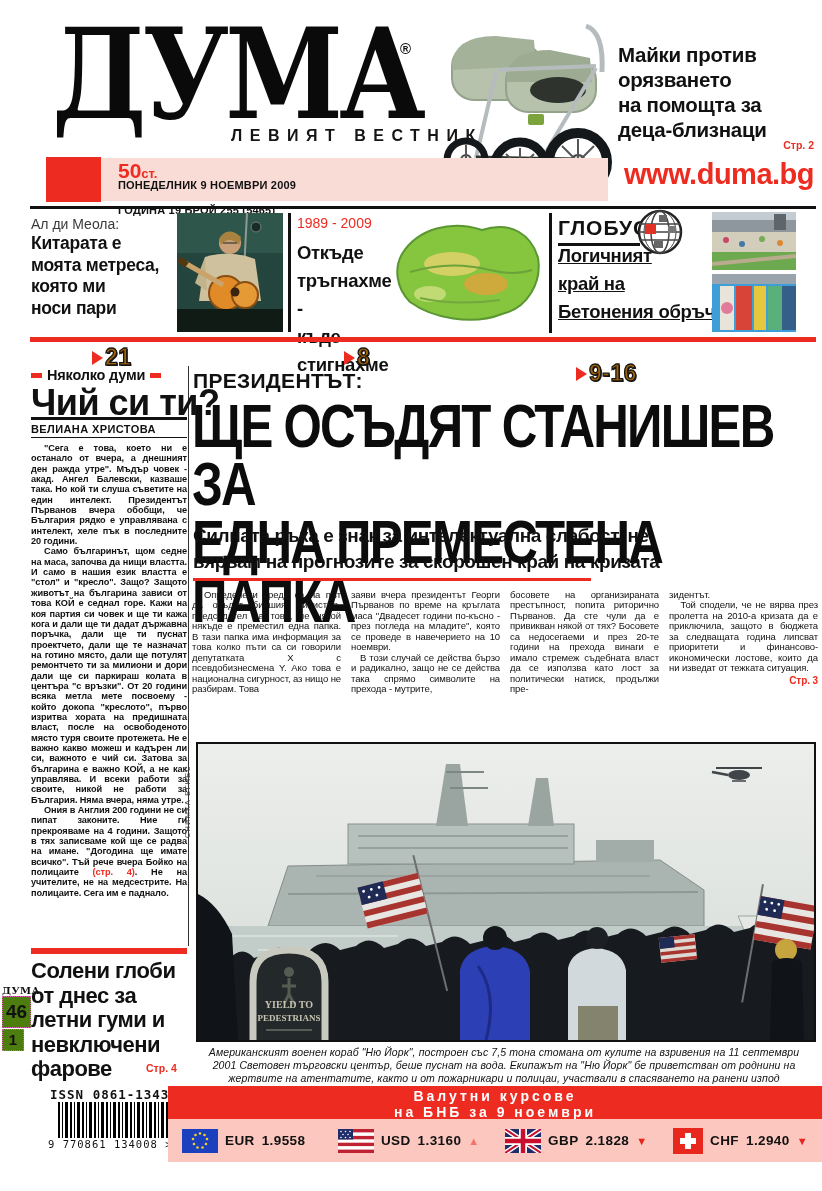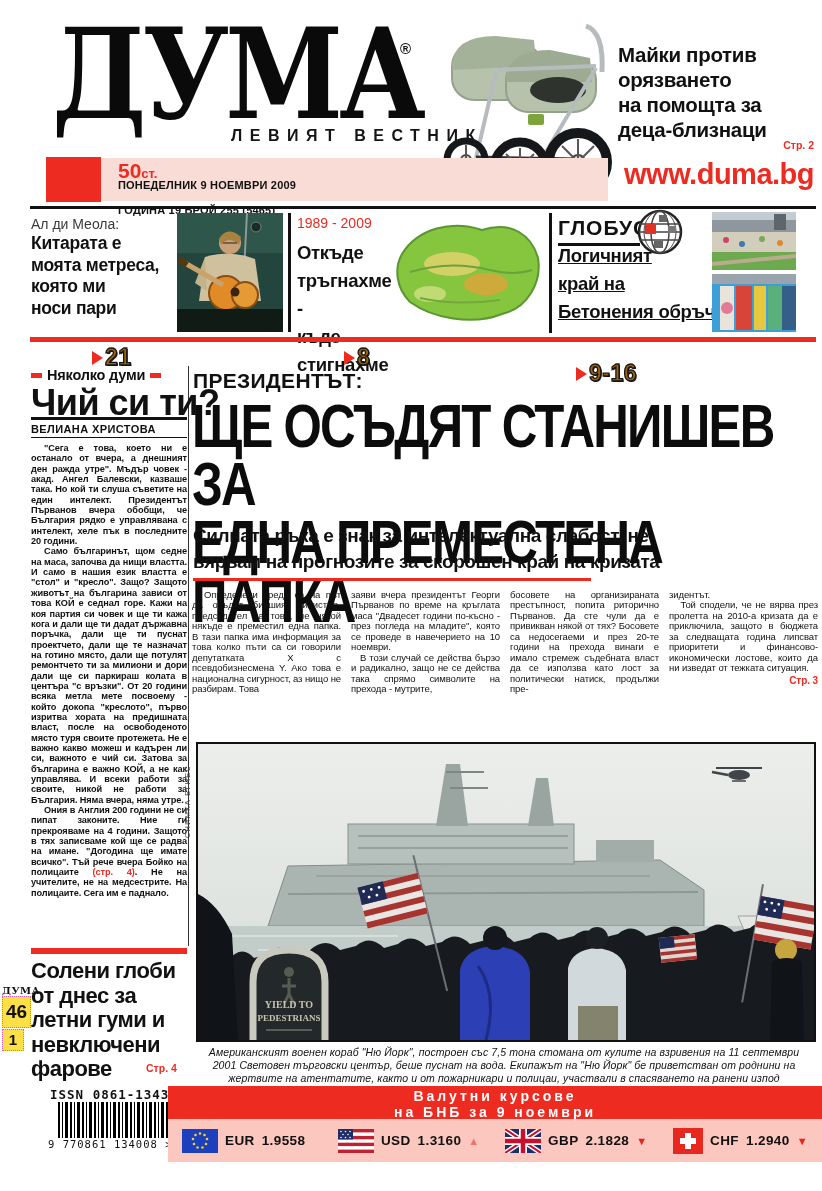--- a/index.html
+++ b/index.html
@@ -50,21 +50,21 @@
   .cols{display:flex;gap:10px;width:626px;}
   .col{width:149px;font-size:9.5px;line-height:10.45px;text-align:justify;letter-spacing:-0.1px;}
   .col .ind{text-indent:12px;display:block;}
   .colref{text-align:right;font-size:10px;margin-top:2px;}
   .photo-frame{border:2px solid #111;}
   .credit{writing-mode:vertical-rl;transform:rotate(180deg);font-size:7.5px;letter-spacing:1.2px;color:#444;}
   .caption{font-size:10.5px;font-style:italic;line-height:13px;text-align:center;
            border-bottom:1.5px solid #222;padding-bottom:5px;letter-spacing:0.1px;}
   
   .ed-label{font-family:"DejaVu Serif",serif;font-size:10px;font-weight:bold;letter-spacing:0.5px;}
-  .ed-box{background:#fde047;border:1px dotted #d95fb8;text-align:center;font-weight:bold;}
+  .ed-box{background:#4d7c0f;border:1px dotted #d95fb8;text-align:center;font-weight:bold;}
   
   .issn{font-family:"DejaVu Sans Mono",monospace;font-size:12.5px;font-weight:bold;letter-spacing:1px;}
   .barcode{background:repeating-linear-gradient(90deg,#000 0,#000 2px,#fff 2px,#fff 4px,#000 4px,#000 5px,#fff 5px,#fff 7px,#000 7px,#000 10px,#fff 10px,#fff 12px);}
   .bc-digits{font-family:"DejaVu Sans Mono",monospace;font-size:10.5px;letter-spacing:1px;background:#fff;}
   .cur-head{background:#ee2b20;color:#fff;text-align:center;font-size:14px;font-weight:bold;
             letter-spacing:3px;line-height:16px;padding-top:2px;}
   .cur-row{background:#fbc7bf;display:flex;align-items:center;justify-content:space-between;padding:0 14px;}
   .rate{display:flex;align-items:center;gap:7px;font-size:13.5px;font-weight:bold;letter-spacing:0.4px;}
   .arrow{font-size:11px;color:#e8251d;}
   .arrow-up{color:#f4726a;}

